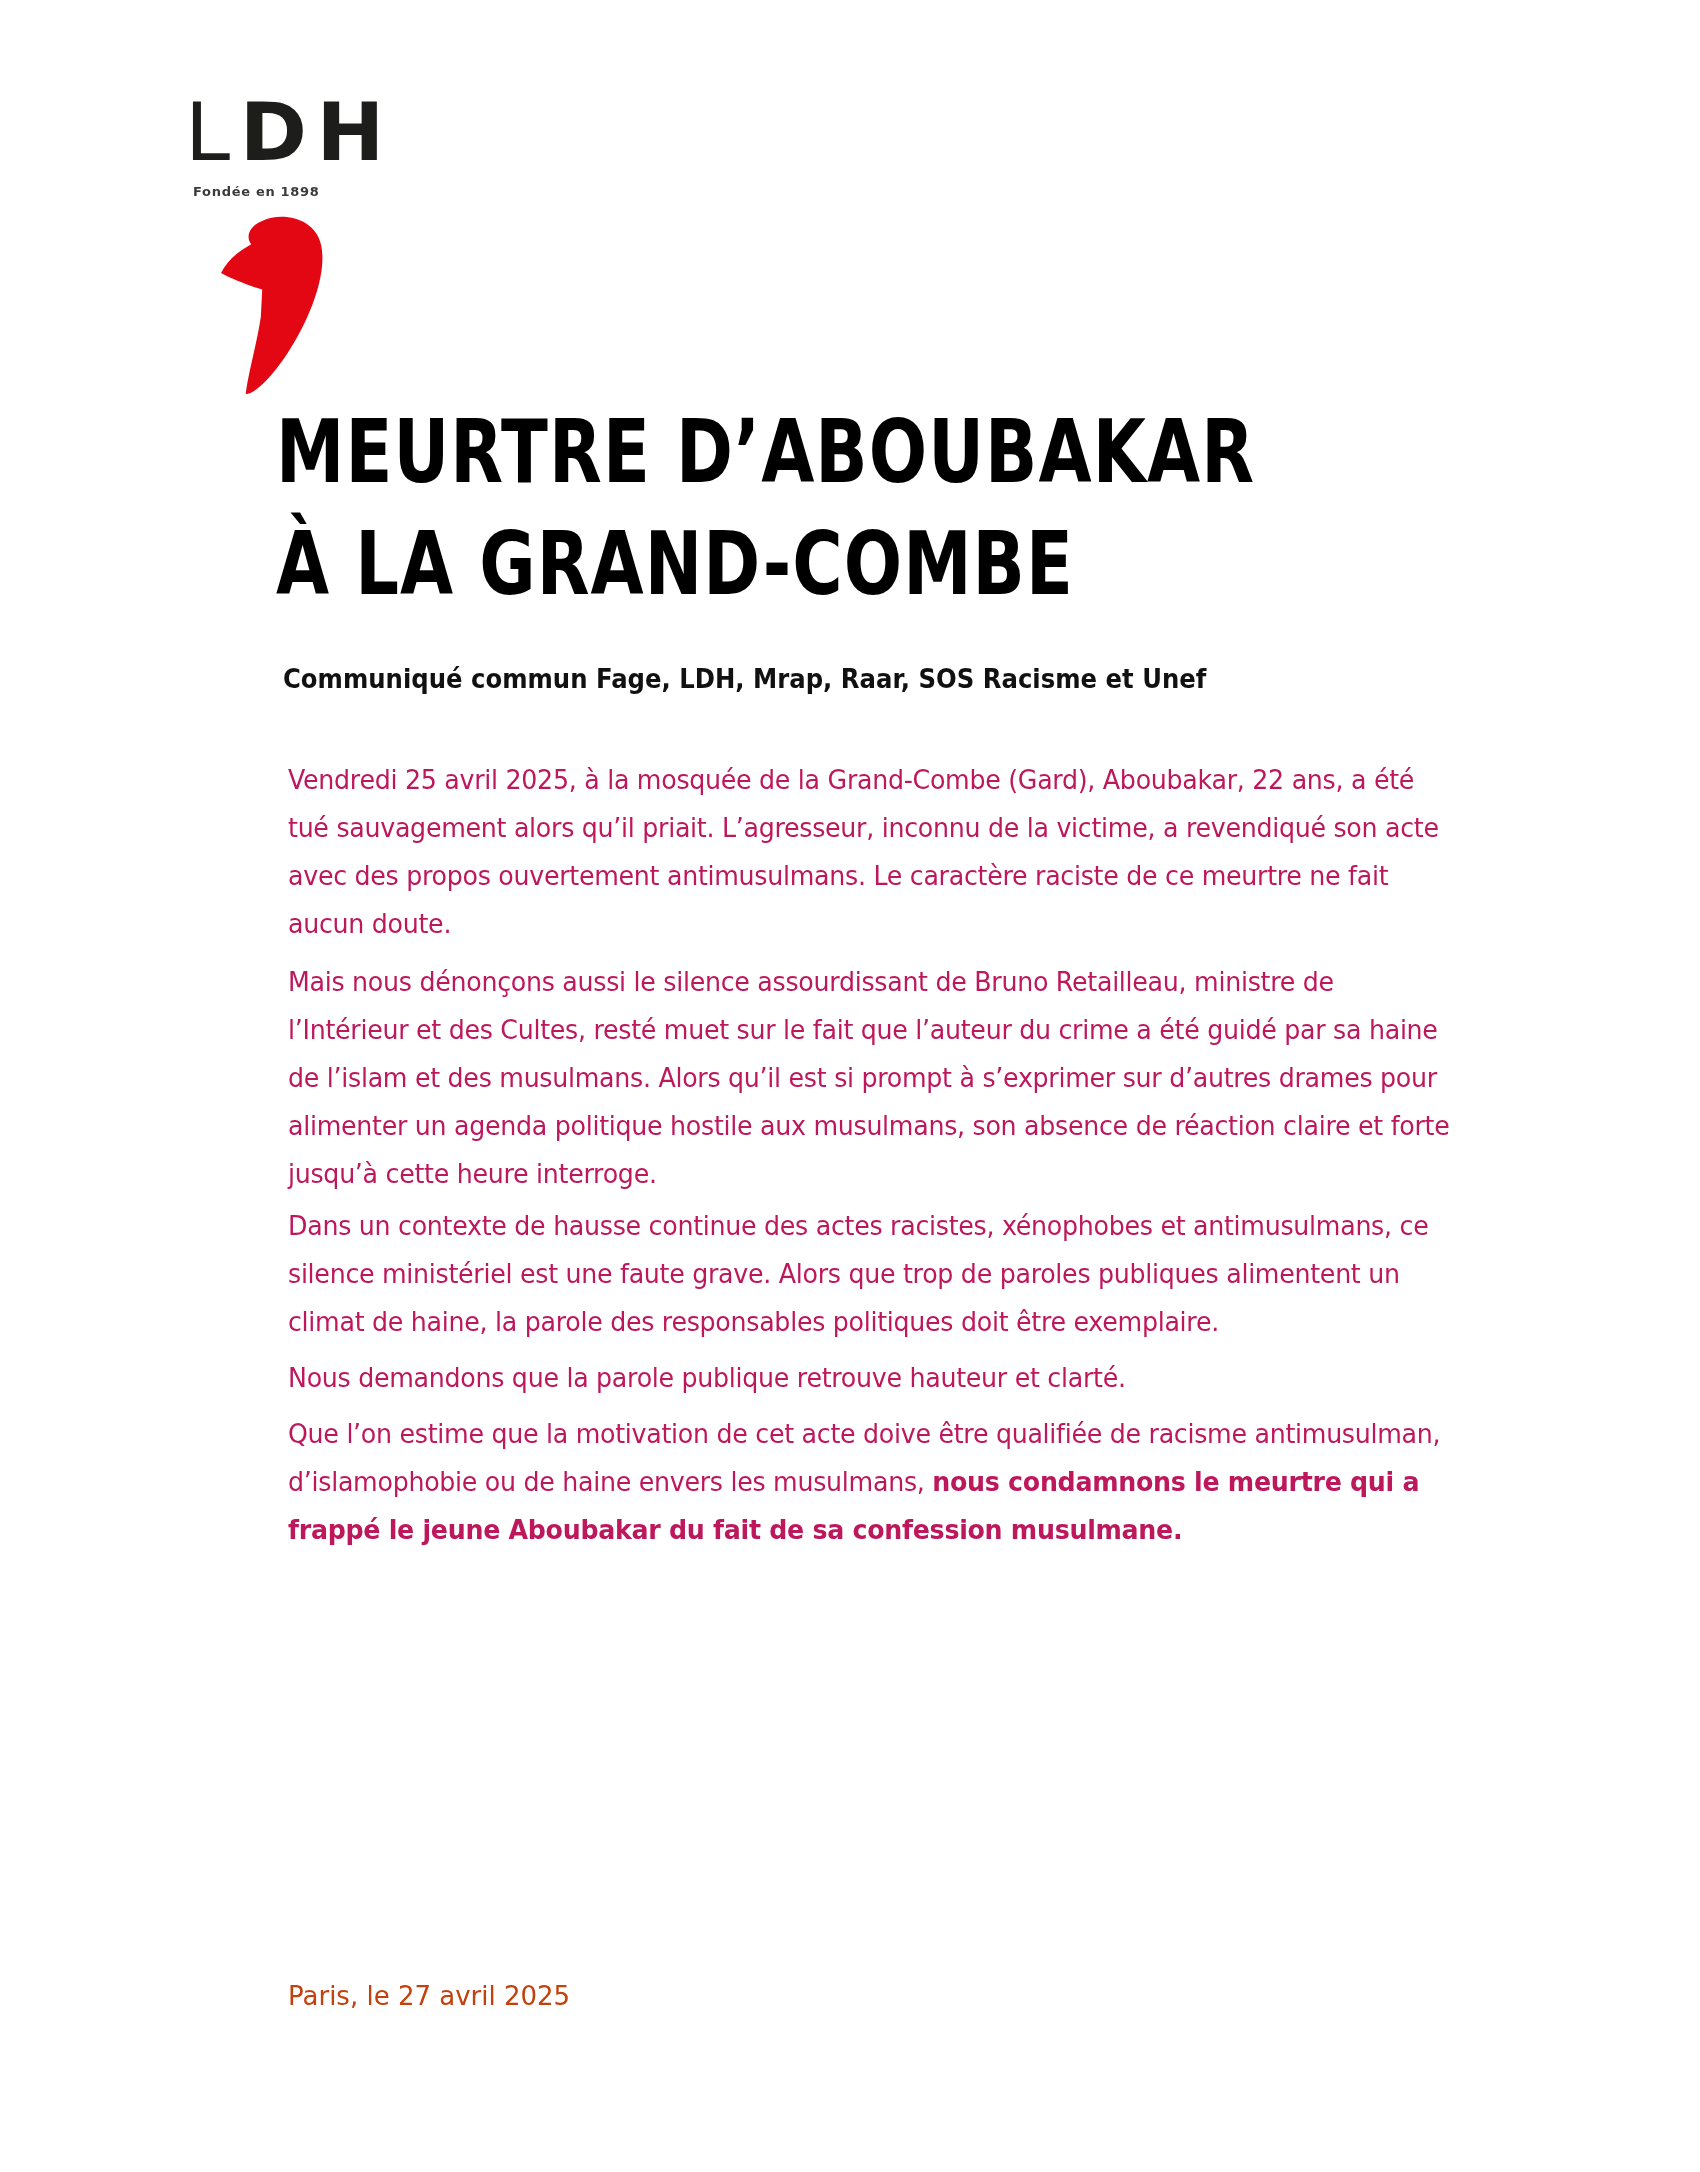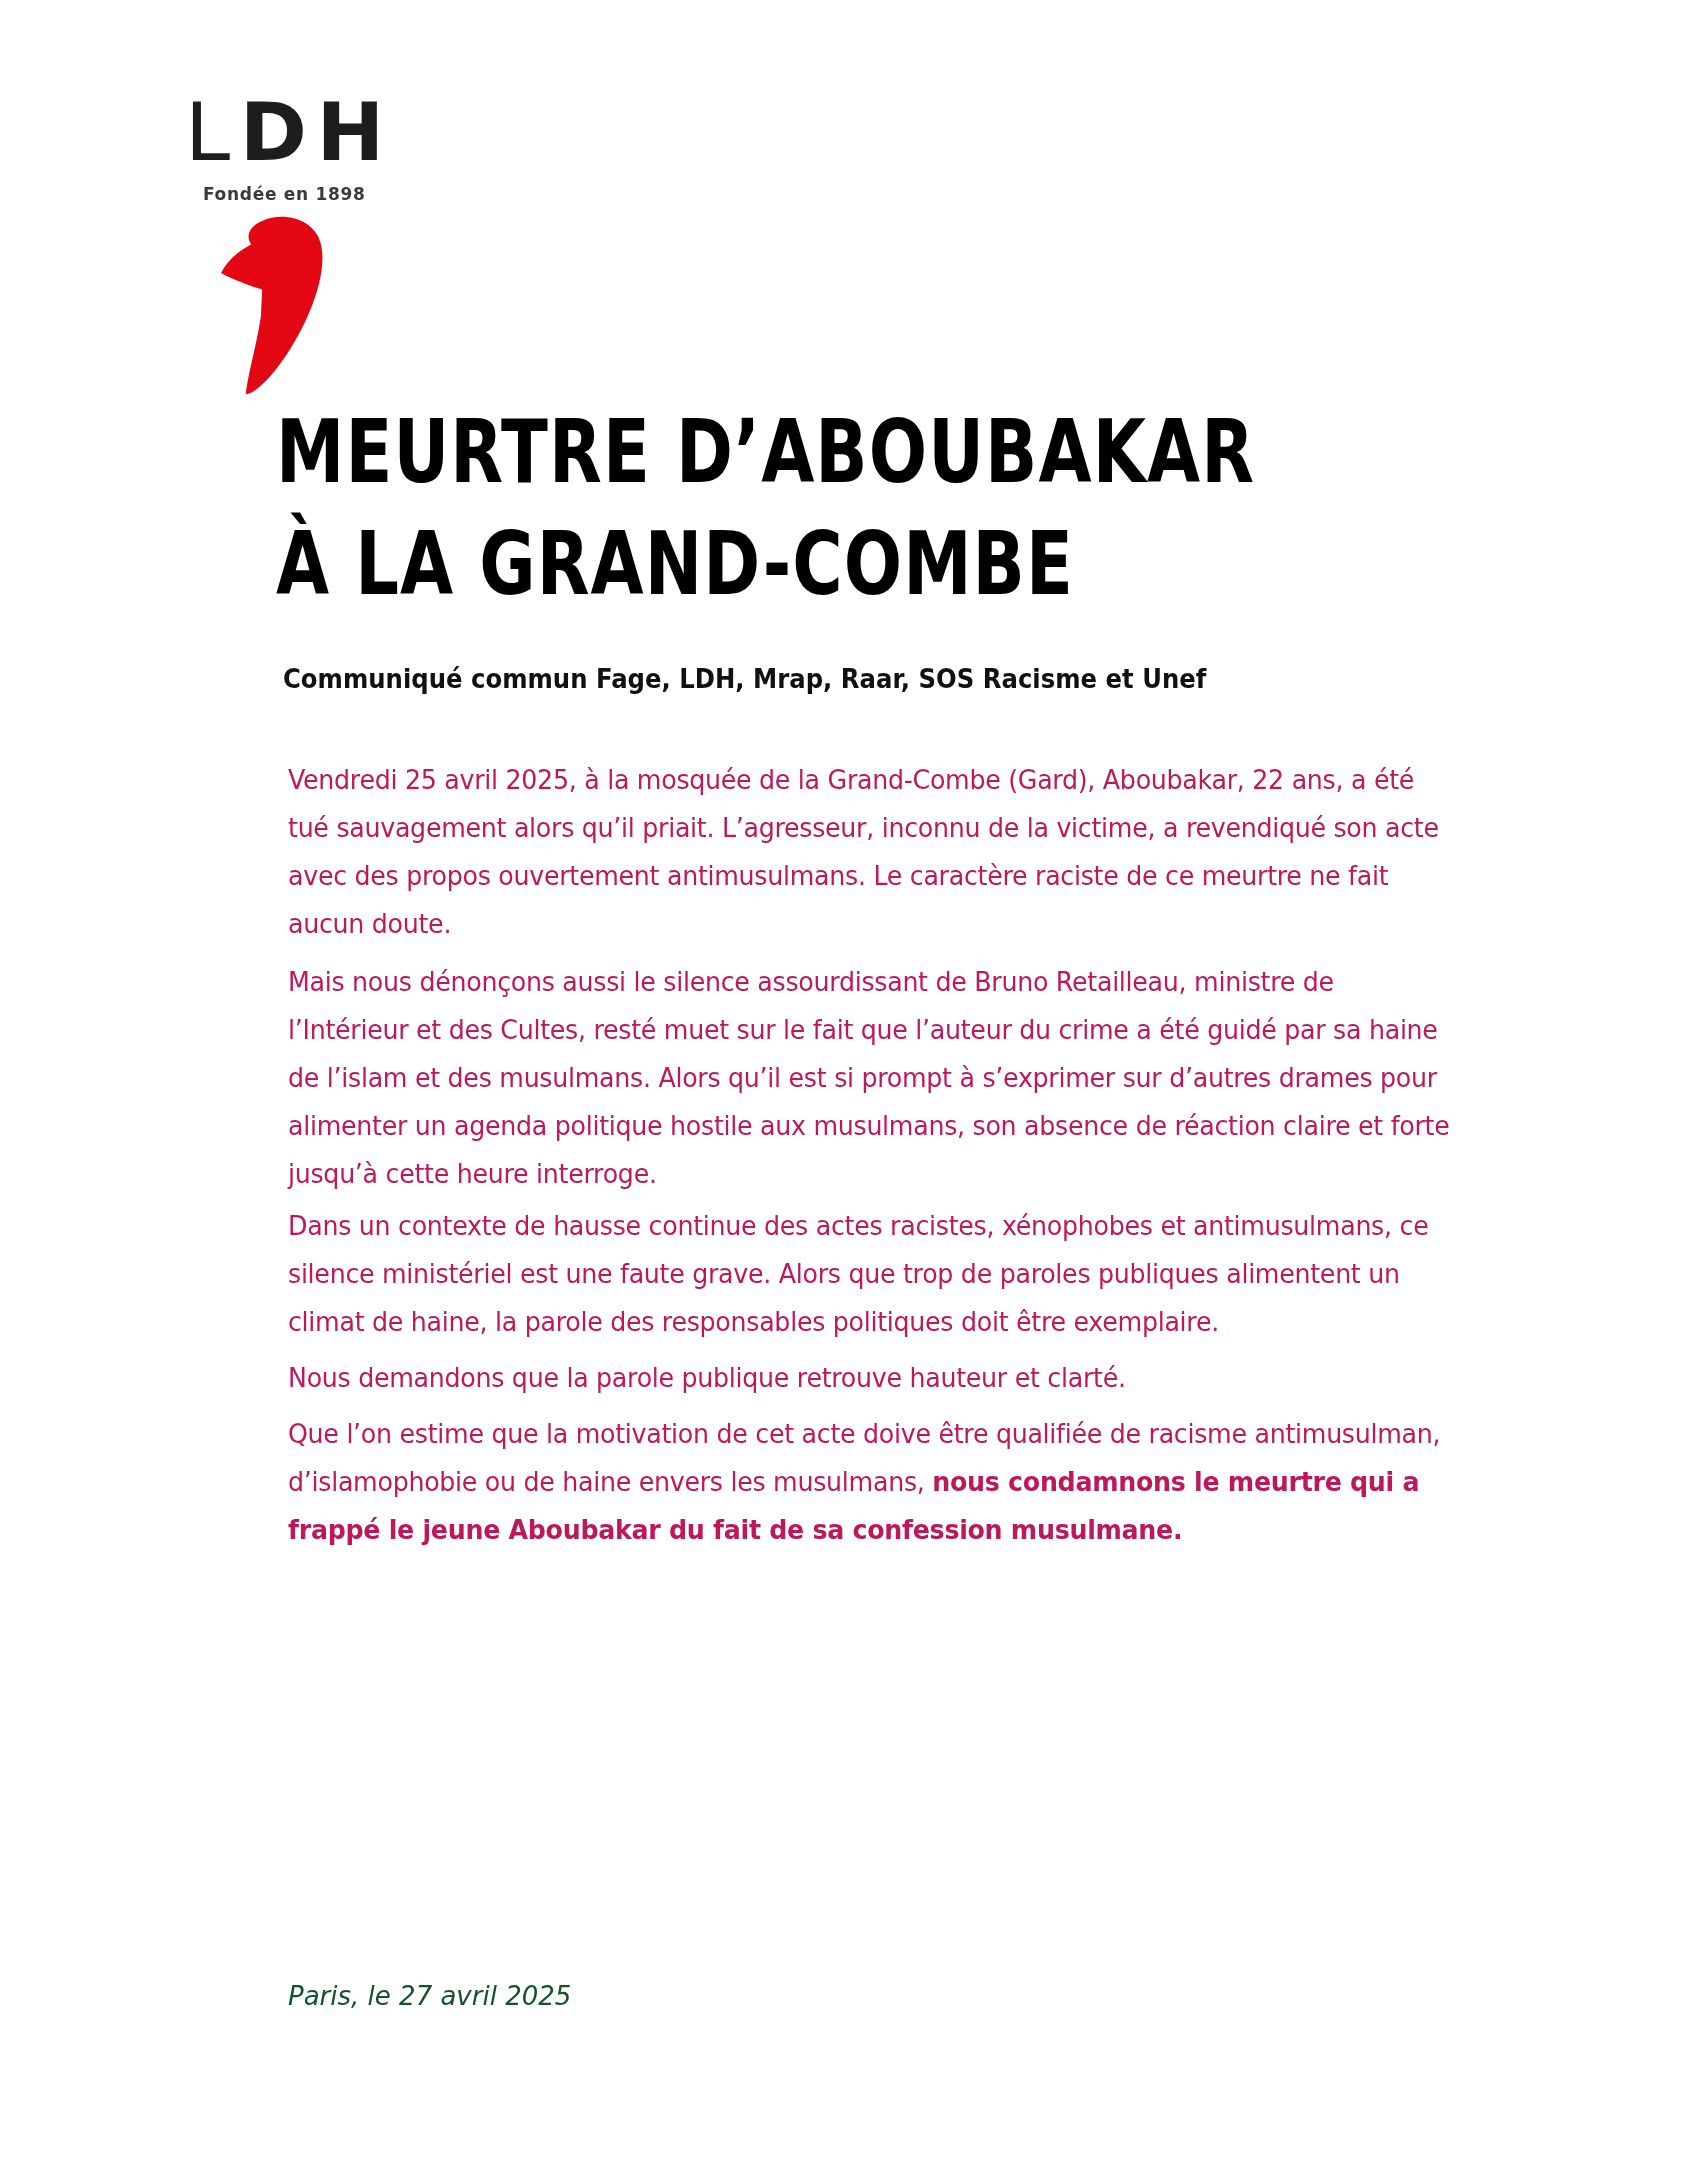--- a/index.html
+++ b/index.html
@@ -29,24 +29,24 @@
       line-height: 1;
       color: #1d1d1b;
       letter-spacing: 2.7px;
       height: 74px;
       align-items: flex-end;
     }
     .logo-letters .l { font-weight: normal; }
     .logo-letters .d, .logo-letters .h { font-weight: bold; }
     .logo-tagline {
       margin-top: 11px;
-      margin-left: 18px;
+      margin-left: 8px;
       font-family: "DejaVu Sans", sans-serif;
       font-weight: bold;
-      font-size: 17px;
+      font-size: 13px;
       color: #3a3a3a;
       letter-spacing: 0.7px;
     }
     .logo-mark {
       position: absolute;
       left: 221px;
       top: 214px;
       width: 103px;
       height: 180px;
     }
@@ -100,23 +100,22 @@
     .p5 { margin-bottom: 8.2px !important; }
     .p6 { margin-bottom: 15px !important; }
     .p7 { margin-bottom: 8.2px !important; }
     .strong { font-weight: bold; }
     .signature {
       position: absolute;
       left: 288px;
       top: 1981px;
       margin: 0;
       font-family: "DejaVu Sans", sans-serif;
-      font-style: italic;
       font-size: 26px;
-      color: #14532d;
+      color: #c2410c;
     }
   </style>
 </head>
 <body>
 
 <div class="logo">
   <div class="logo-letters">
     <span class="l">L</span>
     <span class="d">D</span>
     <span class="h">H</span>

